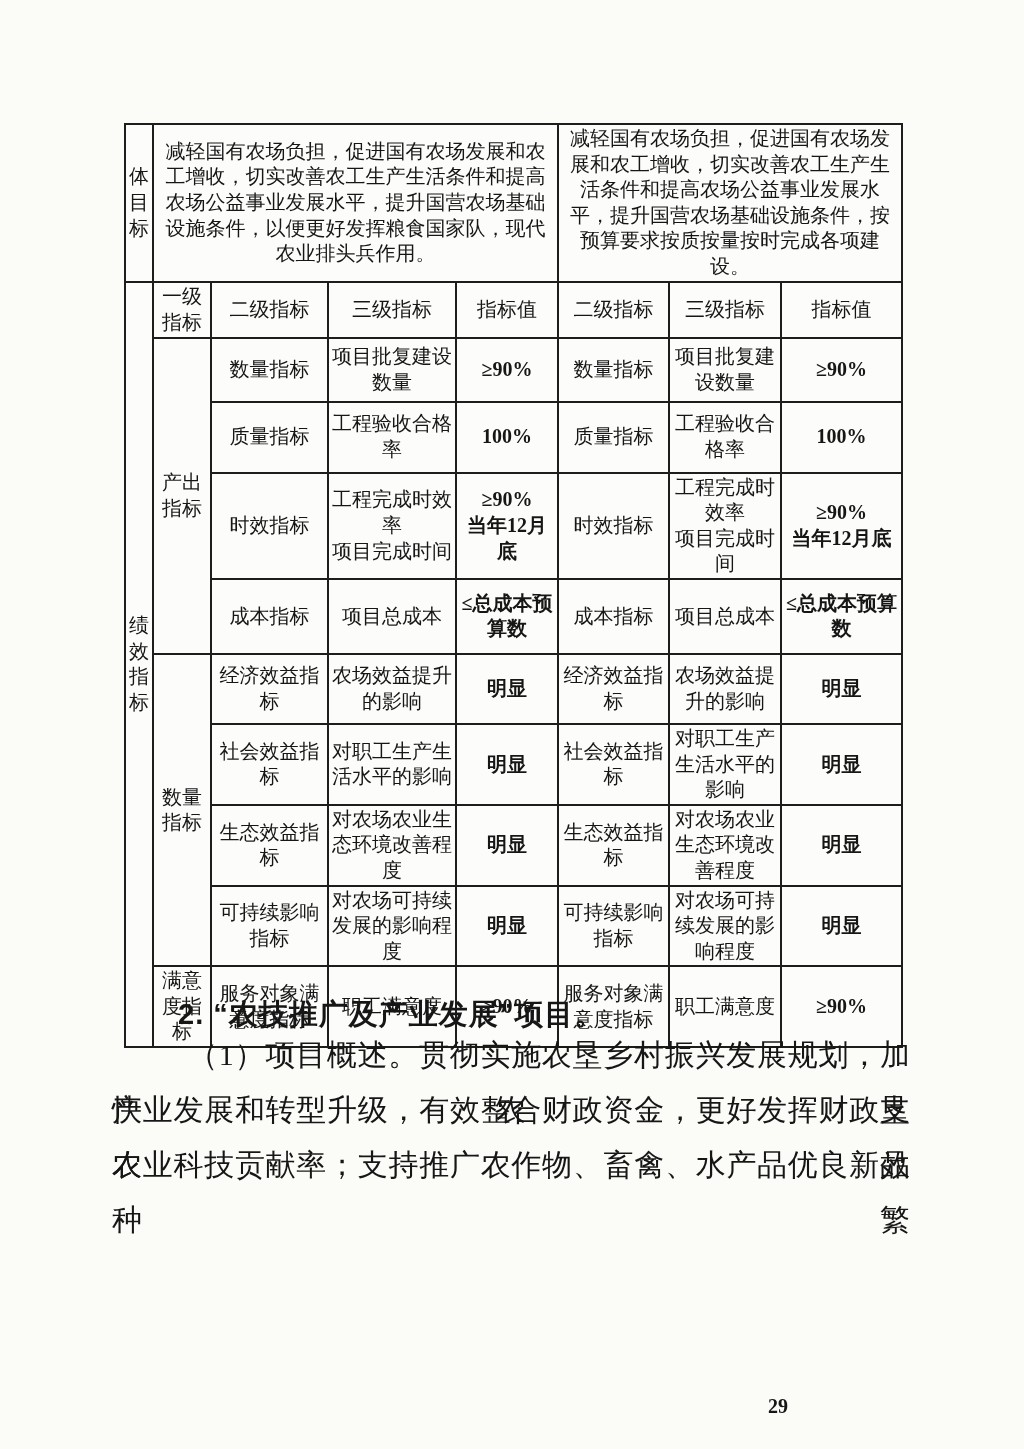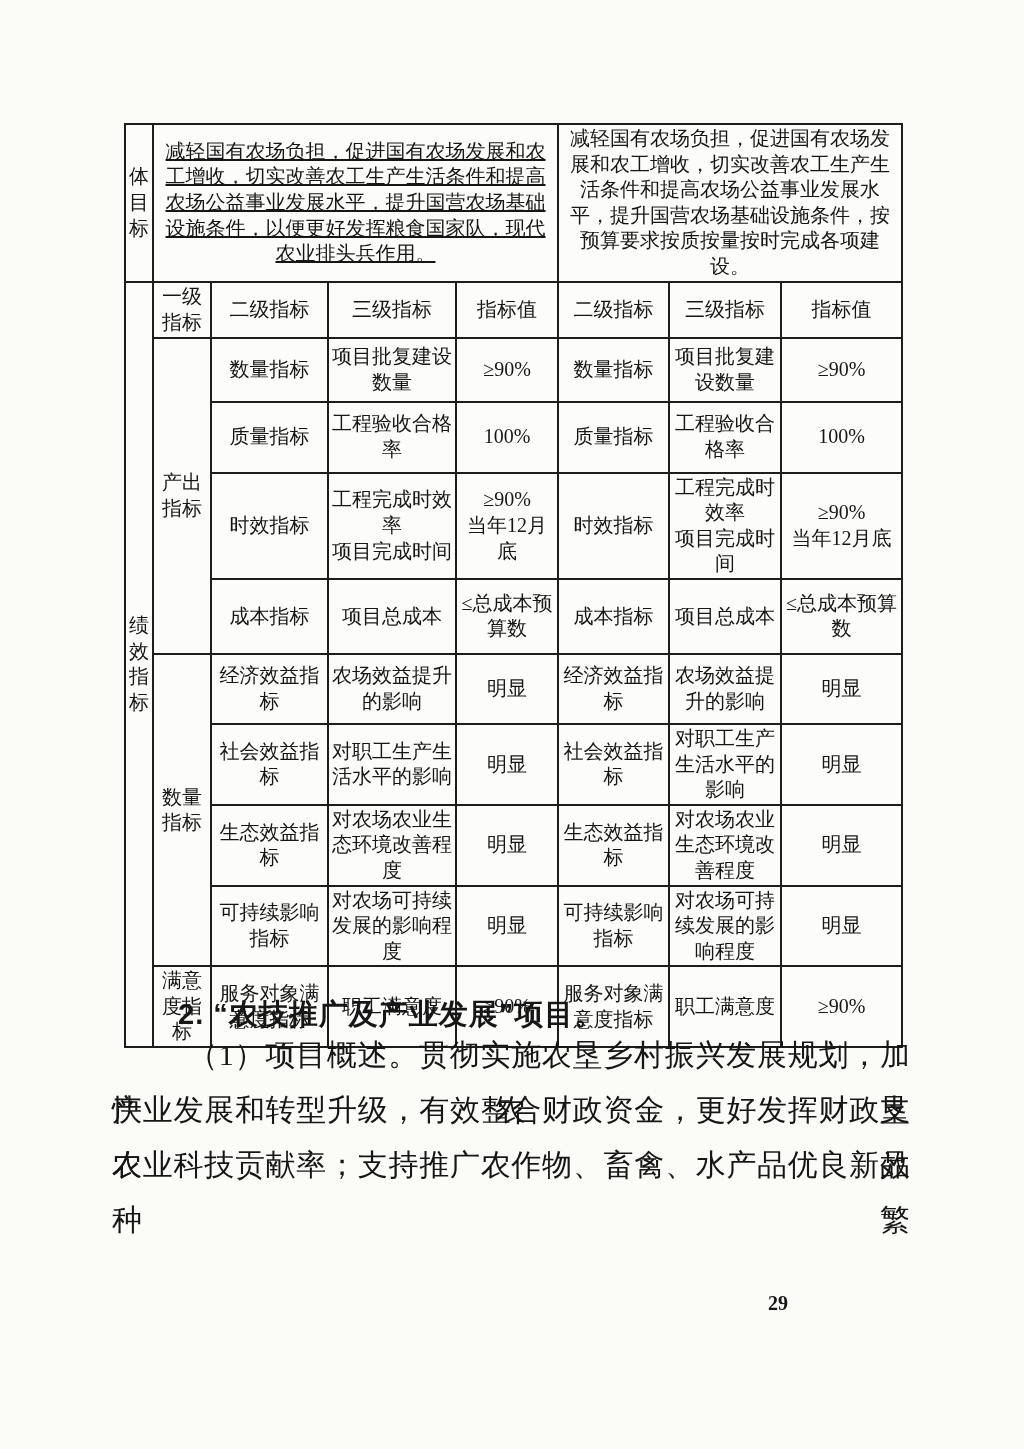--- a/index.html
+++ b/index.html
@@ -29,48 +29,48 @@
   .vcol{
     font-size:20px;line-height:33px;
     padding:0;word-break:break-all;letter-spacing:0;
   }
   
   .goal-text{
     text-align:justify;
     font-size:19px;
     padding:3px 4px;
   }
-  .goal-left{line-height:31px;text-decoration:underline;}
+  .goal-left{line-height:31px;}
   .goal-right{line-height:25px;text-align-last:center;}
   .hd{font-size:20px;}
   .lvl1{font-size:20px;line-height:28px;}
   .lvl2{font-size:17px;line-height:24px;padding:1px 1px;}
   .lvl3{text-align:left;font-size:20px;line-height:27px;}
-  .val{font-size:19px;line-height:26px;}
+  .val{font-size:19px;line-height:26px;font-weight:bold;}
   
   .sec-heading{
     position:absolute;left:178px;top:983px;
     font-family:"Liberation Sans","DejaVu Sans",sans-serif;
     font-weight:bold;font-size:29px;letter-spacing:1px;
     white-space:nowrap;
     margin-top:12px;
   }
   .body-para{
     position:absolute;left:112px;top:1027px;width:798px;
     font-size:30px;
   }
   .para-line{
     text-align:justify;
     text-align-last:justify;
     line-height:55px;height:55px;
     white-space:normal;
   }
   .para-line.first{text-indent:76px;}
   .page-num{
-    position:absolute;left:768px;top:1292px;
+    position:absolute;left:768px;top:1395px;
     font-size:20px;font-weight:bold;
   }
 </style>
 </head>
 <body>
 
 <div class="page">
 
   <table class="doc-table">
     <colgroup>

